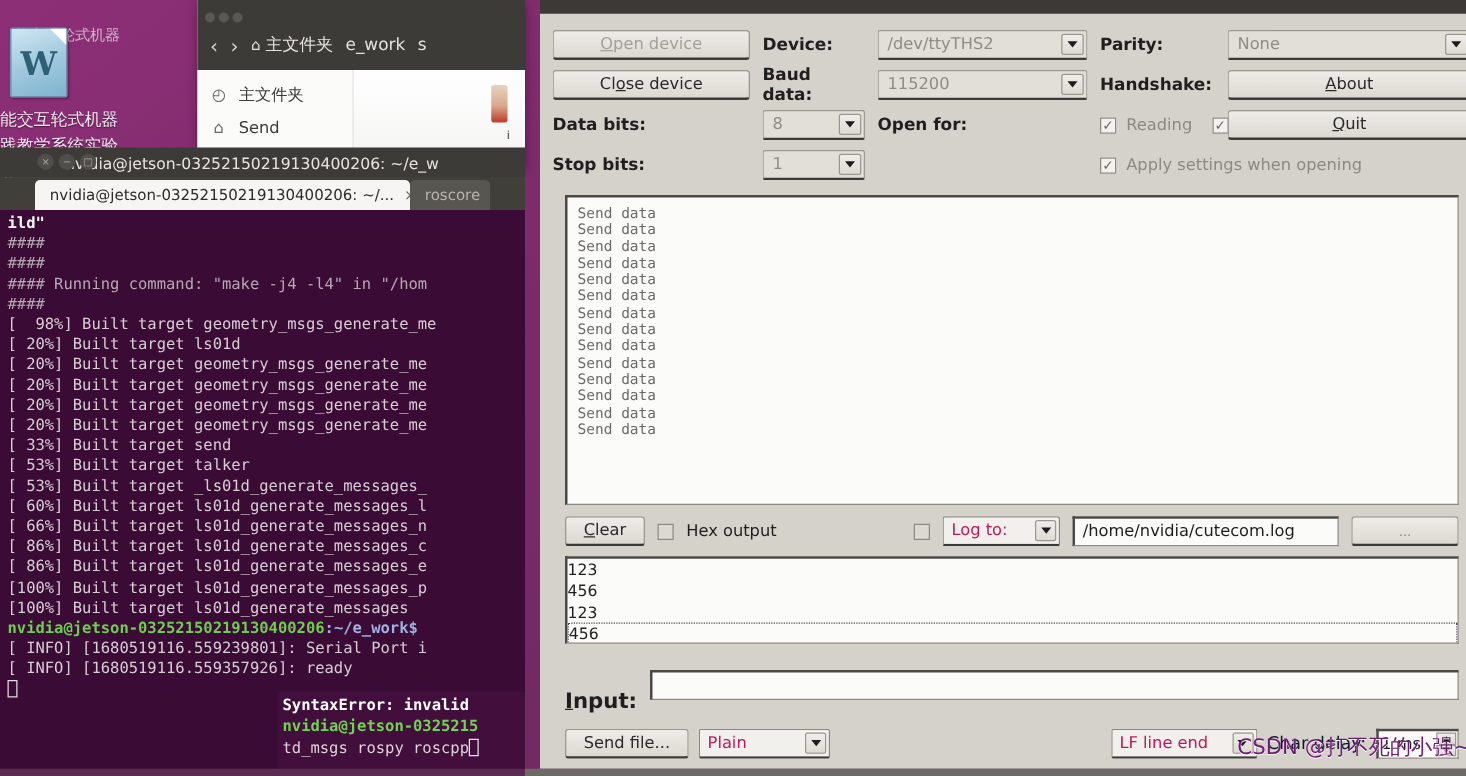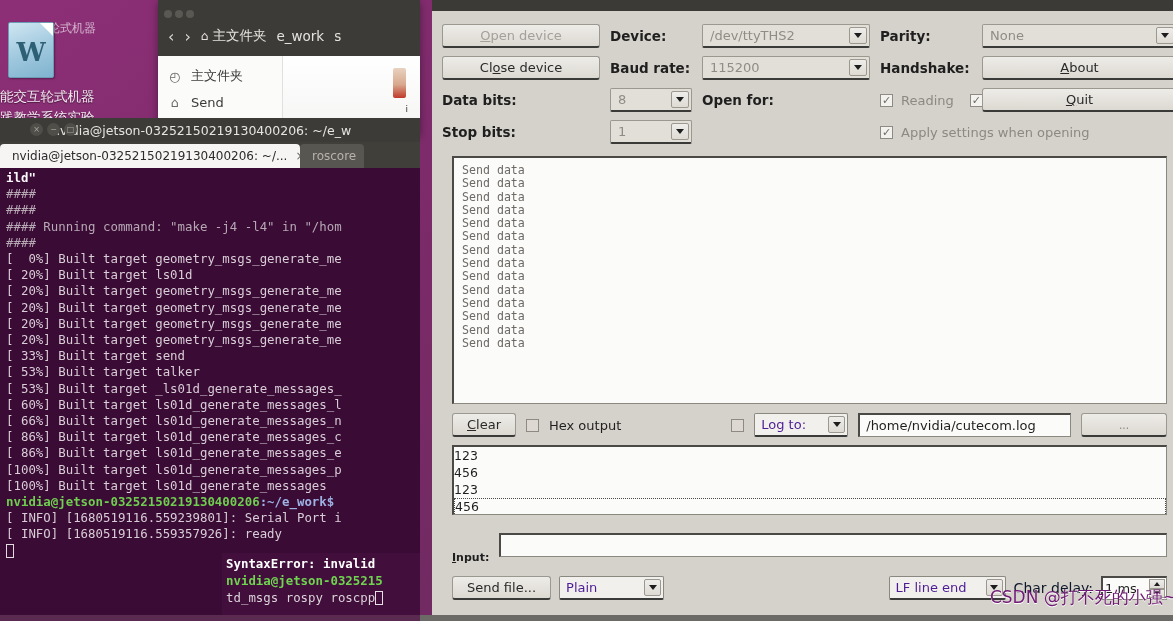--- a/index.html
+++ b/index.html
@@ -120,21 +120,21 @@
   .term-btns {
     position: absolute; left: 30px; top: 5px; display: flex; gap: 4px;
   }
   .term-btns i {
     width: 13px; height: 13px; border-radius: 50%;
     background: #504e49; display: block;
     color: #a9a6a0; font-size: 8px; line-height: 13px; text-align: center;
     font-style: normal;
   }
   .term-title-text { margin-left: 22px; }
-  .term-tabs { height: 26px; background: #403f3a; display: flex; align-items: flex-end; }
+  .term-tabs { height: 26px; background: #403f3a; display: flex; align-items: flex-end; justify-content: center; }
   .term-tab {
     height: 24px; display: flex; align-items: center; gap: 8px;
     padding: 0 8px 0 12px; font-size: 12px;
     border-radius: 4px 4px 0 0; white-space: nowrap;
   }
   .term-tab.active { background: #f6f5f4; color: #2b2b2b; max-width: 300px; }
   .term-tab.inactive { background: #585651; color: #b6b2ac; }
   .tab-x { color: #6b6b6b; font-size: 12px; }
   .term-body {
     height: 453px; background: #380a34; opacity: .97;
@@ -272,21 +272,21 @@
     overflow: hidden; white-space: nowrap;
   }
   .combo-small {
     position: relative; height: 24px; width: 94px;
     background: #f2f0ed;
     border: 1px solid #8b8880;
     border-bottom: 2px solid #3a3a38;
     border-radius: 2px;
     display: flex; align-items: center;
     padding: 0 24px 0 6px;
-    font-size: 13px; color: #4c1d95; white-space: nowrap;
+    font-size: 13px; color: #be185d; white-space: nowrap;
   }
   .combo-small .arrow-box {
     position: absolute; right: 2px; top: 2px; bottom: 2px; width: 17px;
     background: linear-gradient(180deg,#efedea,#dedbd4);
     border: 1px solid #9b9890; border-radius: 2px;
     display: flex; align-items: center; justify-content: center;
   }
   .combo-small .arrow-box i {
     width: 0; height: 0; display: block;
     border-left: 4px solid transparent;
@@ -320,21 +320,21 @@
   .hist-row.focused {
     border: 1px dotted #4a4a4a;
     height: 18px; line-height: 16px;
   }
 
   
   .input-row {
     margin: 10px 10px 0 10px;
     display: flex; align-items: center; gap: 10px;
   }
-  .input-label { font-size: 11px; color: #1f1f1f; font-weight: bold; margin-top: 26px; }
+  .input-label { font-size: 17px; color: #1f1f1f; font-weight: bold; margin-top: 26px; }
   .input-label u { text-decoration: underline; }
 
   
   .bottom-row {
     margin: 12px 10px 0 10px;
     display: flex; align-items: center; gap: 8px;
   }
   .spacer { flex: 1; }
   .spinner {
     position: relative; height: 24px; width: 66px;
@@ -448,21 +448,21 @@
       </div>
       <div class="term-tab inactive">
         <span>roscore</span>
       </div>
     </div>
     <div class="term-body"><span class="t-bold">ild"</span>
 <span class="t-hash">####</span>
 <span class="t-hash">####</span>
 <span class="t-hash">#### Running command: "make -j4 -l4" in "/hom</span>
 <span class="t-hash">####</span>
-<span>[  0%] Built target geometry_msgs_generate_me</span>
+<span>[  98%] Built target geometry_msgs_generate_me</span>
 <span>[ 20%] Built target ls01d</span>
 <span>[ 20%] Built target geometry_msgs_generate_me</span>
 <span>[ 20%] Built target geometry_msgs_generate_me</span>
 <span>[ 20%] Built target geometry_msgs_generate_me</span>
 <span>[ 20%] Built target geometry_msgs_generate_me</span>
 <span>[ 33%] Built target send</span>
 <span>[ 53%] Built target talker</span>
 <span>[ 53%] Built target _ls01d_generate_messages_</span>
 <span>[ 60%] Built target ls01d_generate_messages_l</span>
 <span>[ 66%] Built target ls01d_generate_messages_n</span>
@@ -497,21 +497,21 @@
         </div>
         <span class="lbl">Parity:</span>
         <div class="combo">
           <span>None</span>
           <span class="arrow-box">
               <i></i>
             </span>
         </div>
 
         <button class="btn">Cl<u>o</u>se device</button>
-        <span class="lbl">Baud rate:</span>
+        <span class="lbl">Baud data:</span>
         <div class="combo">
           <span>115200</span>
           <span class="arrow-box">
               <i></i>
             </span>
         </div>
         <span class="lbl">Handshake:</span>
 
         <button class="btn"><u>A</u>bout</button>
         <span class="lbl">Data bits:</span>

